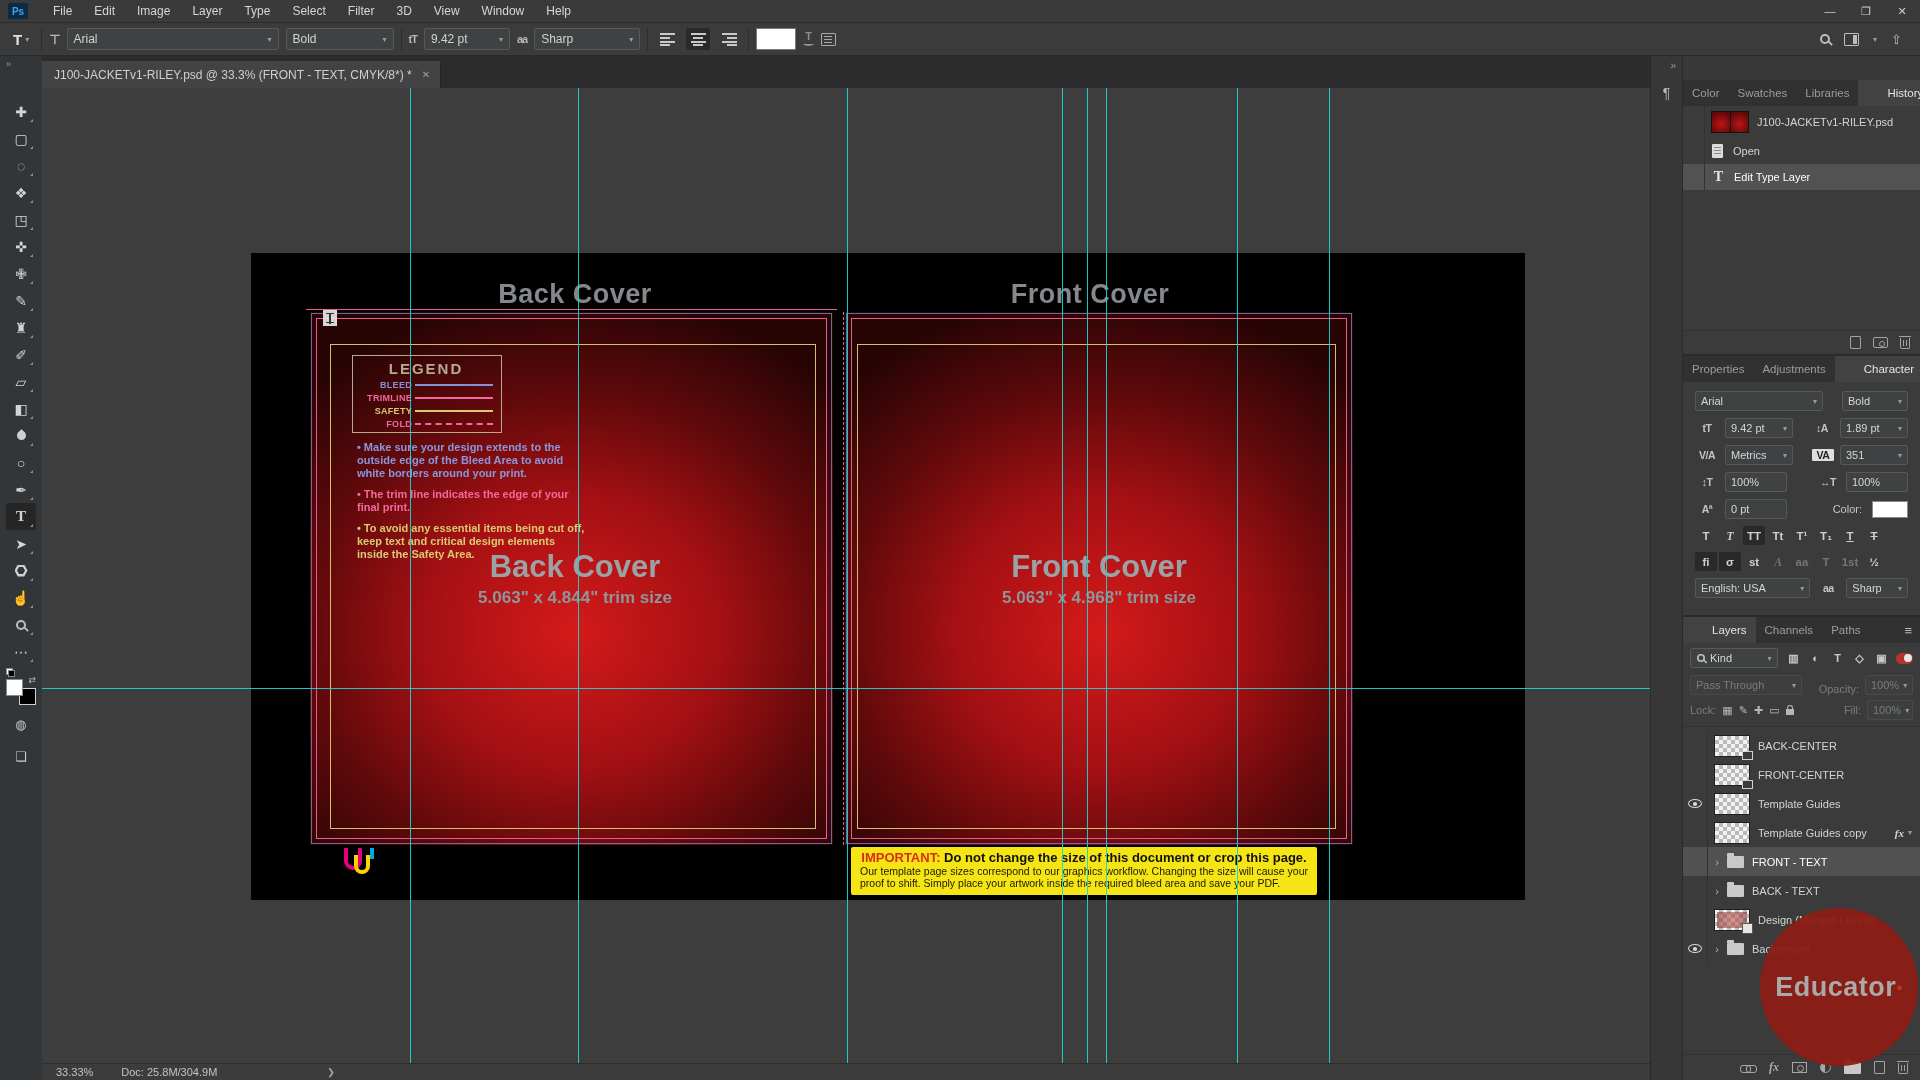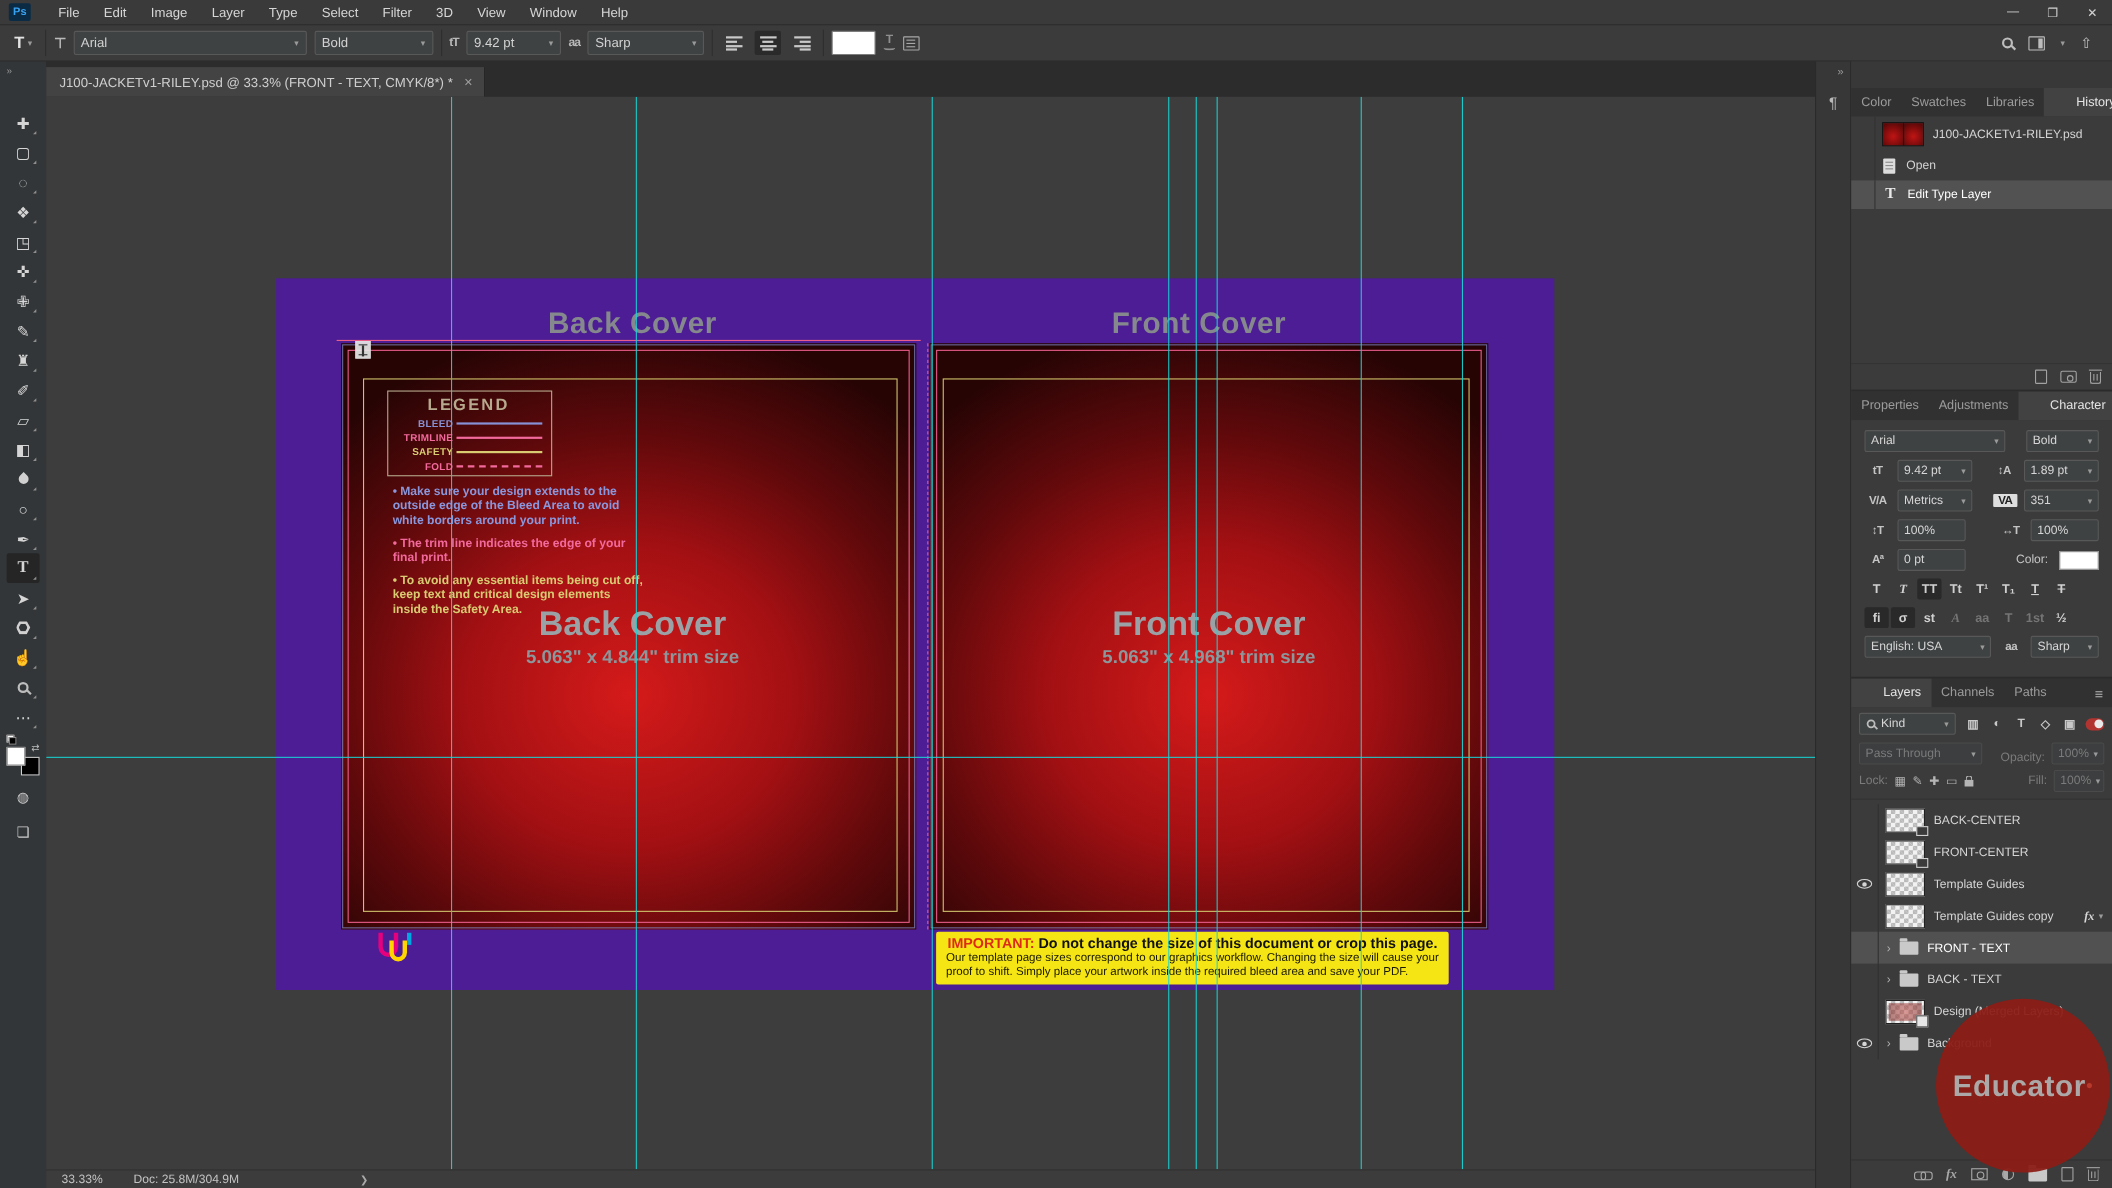--- a/index.html
+++ b/index.html
@@ -66,21 +66,21 @@
   .tool-misc { width:30px; height:26px; display:flex; align-items:center; justify-content:center; color:#c9c9c9; font-size:13px; margin-top:6px; }
 
   
   .canvas-col { flex:1; display:flex; flex-direction:column; min-width:0; }
   .tabbar { height:32px; background:#2c2c2c; display:flex; align-items:stretch; padding-top:5px; }
   .doc-tab { background:#434343; color:#cfcfcf; font-size:12px; display:flex; align-items:center; gap:10px; padding:0 10px 0 12px; border-right:1px solid #262626; }
   .doc-tab .close { color:#9f9f9f; font-size:10px; }
   .canvas { flex:1; position:relative; background:#3d3d3d; overflow:hidden; }
 
   
-  .document { position:absolute; left:209px; top:165px; width:1162px; height:647px; background:#4c1d95; }
+  .document { position:absolute; left:209px; top:165px; width:1274px; height:647px; background:#000000; }
   .cover-header { position:absolute; top:26px; width:320px; text-align:center; font-size:27px; font-weight:bold; color:#85888c; letter-spacing:.5px; }
   .cover { position:absolute; top:59px; height:533px; background:radial-gradient(ellipse 72% 64% at 50% 60%, #d51a1a 0%, #a31013 40%, #5f090b 70%, #260404 100%); }
   .cover .bleed { position:absolute; inset:1px; border:1px solid rgba(128,139,204,.75); }
   .cover .trim { position:absolute; inset:6px; border:1px solid #e85d8a; }
   .cover .safety { position:absolute; left:20px; right:17px; top:32px; bottom:16px; border:1px solid #cfc26b; }
   .jacket-topline { position:absolute; left:55px; top:56px; width:531px; border-top:1px solid #e85d8a; }
   .fold-line { position:absolute; left:592px; top:59px; height:533px; border-left:1px dashed #e85d8a; }
   .type-cursor { position:absolute; left:72px; top:57px; width:14px; height:16px; border:1px solid rgba(220,220,220,.85); background:rgba(235,235,235,.9); display:flex; align-items:center; justify-content:center; }
   .ibeam { width:8px; height:10px; border-top:1.5px solid #333; border-bottom:1.5px solid #333; position:relative; }
   .ibeam::after { content:""; position:absolute; left:3px; top:0; width:1.5px; height:10px; background:#333; }

